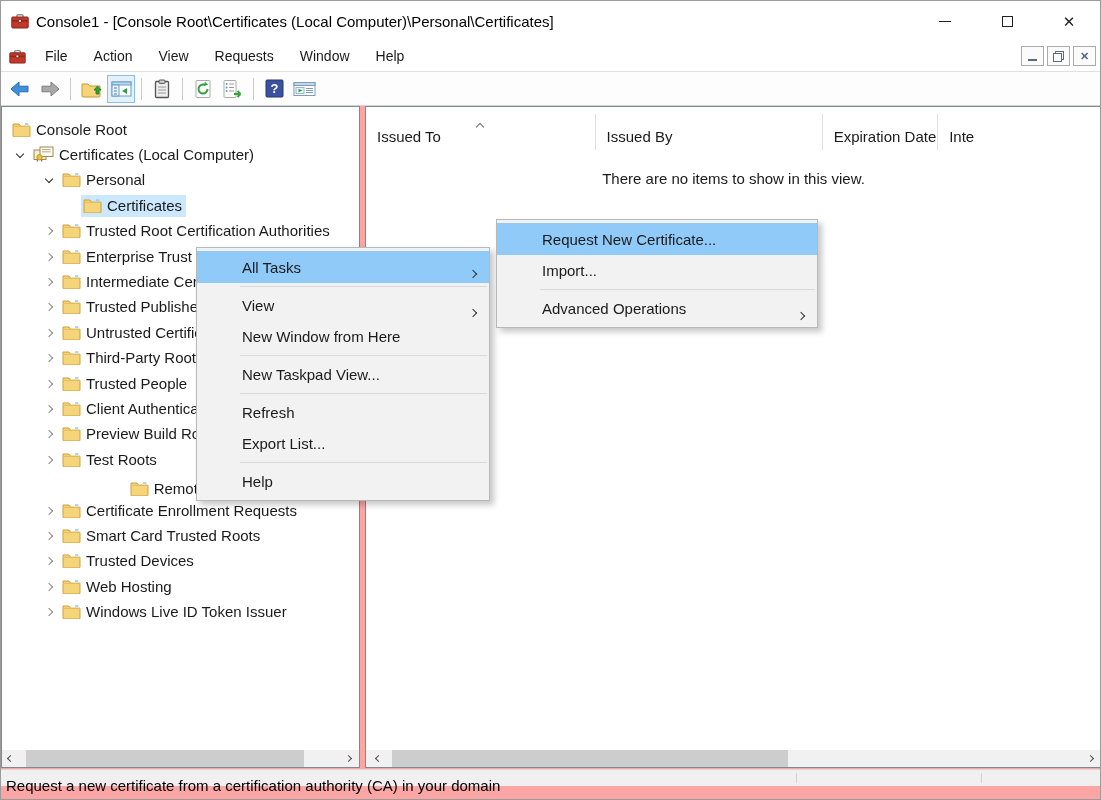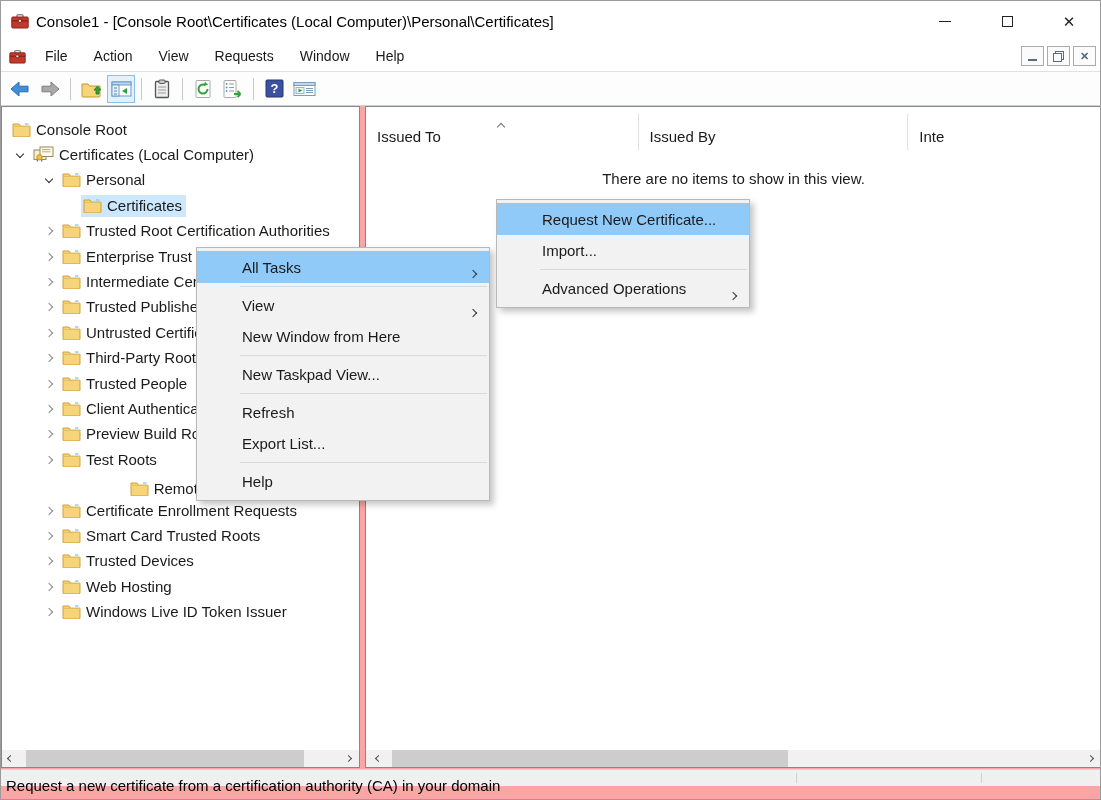--- a/index.html
+++ b/index.html
@@ -64,21 +64,21 @@
   .sb-thumb { position:absolute; top:0; height:17px; background:#cdcdcd; }
 
   
   .statusbar { position:absolute; left:0; right:0; top:768px; height:17px; background:#f0f0f0; border-top:1px solid #d7d7d7; }
   .status-text { position:absolute; left:5px; top:7px; font-size:15px; color:#000; white-space:nowrap; }
   .status-div { position:absolute; top:3px; bottom:3px; width:1px; background:#d0d0d0; }
 
   
   .menu { position:absolute; background:#f2f2f2; border:1px solid #b8b8b8; box-shadow:4px 4px 6px rgba(0,0,0,0.22); padding:3px 0; z-index:50; }
   .context-menu { left:195px; top:210px; width:294px;margin-top:36px; }
-  .submenu { left:495px; top:198px; width:254px; z-index:51; }
+  .submenu { left:495px; top:218px; width:322px; z-index:51; }
   .menu-row { position:relative; height:31px; display:flex; align-items:center; padding-left:45px; font-size:15px; color:#1a1a1a; white-space:nowrap; }
   .menu-row.hl { background:#8fcaf9; }
   .menu-row .sub-arrow { position:absolute; right:13px; top:12px; }
   .menu-row .sub-arrow .chev { width:6px; height:6px; border-width:1.8px 1.8px 0 0; border-color:#333; }
   .menu-sep { height:1px; background:#d9d9d9; margin:3px 2px 3px 43px; }
 </style>
 </head>
 <body>
 
 <div class="window">
@@ -479,20 +479,21 @@
       <div class="sb-arrow sb-right">
           <span class="chev right"></span>
         </div>
     </div>
   </div>
 
   <div class="list-pane">
     <div class="list-header" id="list-header">
         <div class="col" style="width: 283px;"><span class="sortmark"><span class="chev up"></span></span><span>Issued To</span><span class="divider"></span></div>
         <div class="col" style="width: 280px;"><span>Issued By</span><span class="divider"></span></div>
+        <div class="col" style="width: 141px;"><span>Expiration Date</span><span class="divider"></span></div>
         <div class="col" style="width: 200px;"><span>Inte</span></div>
       </div>
     <div class="empty-msg">There are no items to show in this view.</div>
     <div class="hscroll">
       <div class="sb-arrow sb-left" style="left:4px;">
           <span class="chev left"></span>
         </div>
       <div class="sb-thumb" style="left:26px; width:396px;"></div>
       <div class="sb-arrow sb-right">
           <span class="chev right"></span>

